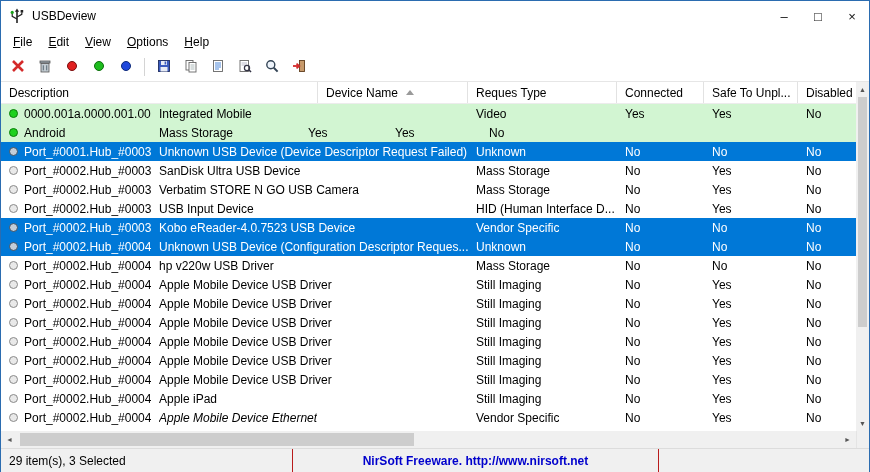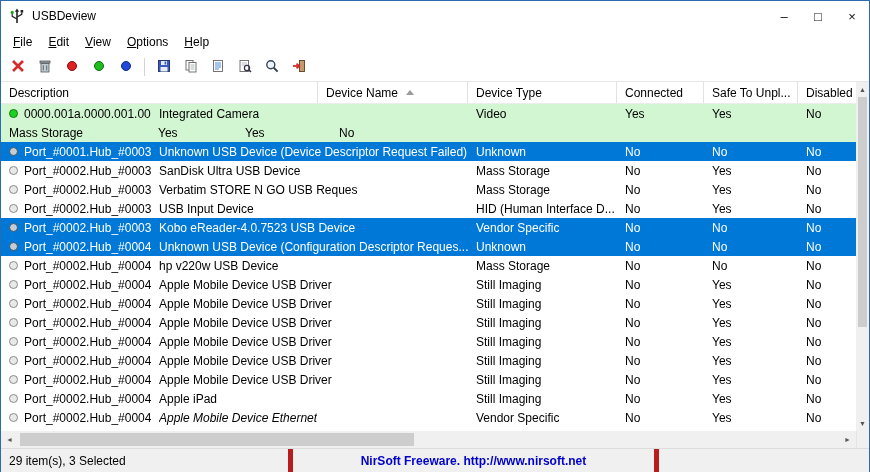--- a/index.html
+++ b/index.html
@@ -49,21 +49,21 @@
 
   
   .hscroll { height:17px; background:#f0f0f0; display:flex; flex:none; }
   .h-arrow { width:17px; display:flex; align-items:center; justify-content:center; font-size:7px; color:#555; flex:none; }
   .h-track { flex:1; position:relative; }
   .h-thumb { position:absolute; left:2px; top:2px; height:13px; width:48%; background:#cdcdcd; }
   .h-corner { width:13px; background:#f0f0f0; border-left:1px solid #e4e4e4; flex:none; }
 
   
   .statusbar { height:25px; background:#f0f0f0; border-top:1px solid #dcdcdc; display:flex; align-items:stretch; flex:none; }
-  .status-pane { display:flex; align-items:center; padding:0 8px; border-right:5px solid #b91c1c; white-space:nowrap; overflow:hidden; }
+  .status-pane { display:flex; align-items:center; padding:0 8px; border-right:1px solid #b91c1c; white-space:nowrap; overflow:hidden; }
   .status-left  { width:292px; }
   .status-center{ width:366px; justify-content:center; color:#0000cc; font-weight:bold; }
   .status-right { flex:1; border-right:none;margin-top:36px; }
 </style>
 </head>
 <body>
 
 <div class="window">
 
   <div class="titlebar">
@@ -192,55 +192,59 @@
     <div class="listview">
       <div class="table-header">
           <div class="hcell" style="width: 317px;">
             <span class="celltext">Description</span>
           </div>
           <div class="hcell" style="width: 150px;">
             <span class="celltext">Device Name</span>
             <span class="sort-tri"></span>
           </div>
           <div class="hcell" style="width: 149px;">
-            <span class="celltext">Device Type</span>
+            <span class="celltext">Reques Type</span>
           </div>
           <div class="hcell" style="width: 87px;">
             <span class="celltext">Connected</span>
           </div>
           <div class="hcell" style="width: 94px;">
             <span class="celltext">Safe To Unpl...</span>
           </div>
           <div class="hcell" style="width: 60px;">
             <span class="celltext">Disabled</span>
           </div>
         </div>
       <div class="device-list">
           <div class="row green">
             <div class="cell" style="width: 150px;">
               <span class="dot green"></span>
               <span class="celltext">0000.001a.0000.001.00...</span>
             </div>
             <div class="cell" style="width: 317px;">
-              <span class="celltext">Integrated Camera</span>
+              <span class="celltext">Integrated Mobile</span>
             </div>
             <div class="cell" style="width: 149px;">
               <span class="celltext">Video</span>
             </div>
             <div class="cell" style="width: 87px;">
               <span class="celltext">Yes</span>
             </div>
             <div class="cell" style="width: 94px;">
               <span class="celltext">Yes</span>
             </div>
             <div class="cell" style="width: 60px;">
               <span class="celltext">No</span>
             </div>
           </div>
           <div class="row green">
+            <div class="cell" style="width: 150px;">
+              <span class="dot green"></span>
+              <span class="celltext">Android</span>
+            </div>
             <div class="cell" style="width: 149px;">
               <span class="celltext">Mass Storage</span>
             </div>
             <div class="cell" style="width: 87px;">
               <span class="celltext">Yes</span>
             </div>
             <div class="cell" style="width: 94px;">
               <span class="celltext">Yes</span>
             </div>
             <div class="cell" style="width: 60px;">
@@ -288,21 +292,21 @@
             <div class="cell" style="width: 60px;">
               <span class="celltext">No</span>
             </div>
           </div>
           <div class="row ">
             <div class="cell" style="width: 150px;">
               <span class="dot gray"></span>
               <span class="celltext">Port_#0002.Hub_#0003</span>
             </div>
             <div class="cell" style="width: 317px;">
-              <span class="celltext">Verbatim STORE N GO USB Reques</span>
+              <span class="celltext">Verbatim STORE N GO USB Camera</span>
             </div>
             <div class="cell" style="width: 149px;">
               <span class="celltext">Mass Storage</span>
             </div>
             <div class="cell" style="width: 87px;">
               <span class="celltext">No</span>
             </div>
             <div class="cell" style="width: 94px;">
               <span class="celltext">Yes</span>
             </div>
@@ -372,21 +376,21 @@
             <div class="cell" style="width: 60px;">
               <span class="celltext">No</span>
             </div>
           </div>
           <div class="row ">
             <div class="cell" style="width: 150px;">
               <span class="dot gray"></span>
               <span class="celltext">Port_#0002.Hub_#0004</span>
             </div>
             <div class="cell" style="width: 317px;">
-              <span class="celltext">hp v220w USB Device</span>
+              <span class="celltext">hp v220w USB Driver</span>
             </div>
             <div class="cell" style="width: 149px;">
               <span class="celltext">Mass Storage</span>
             </div>
             <div class="cell" style="width: 87px;">
               <span class="celltext">No</span>
             </div>
             <div class="cell" style="width: 94px;">
               <span class="celltext">No</span>
             </div>

